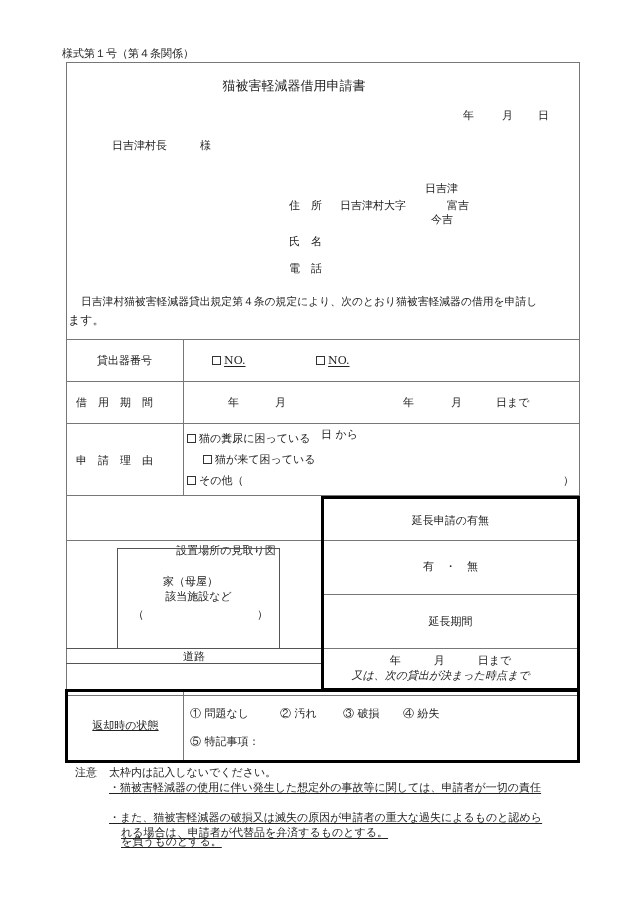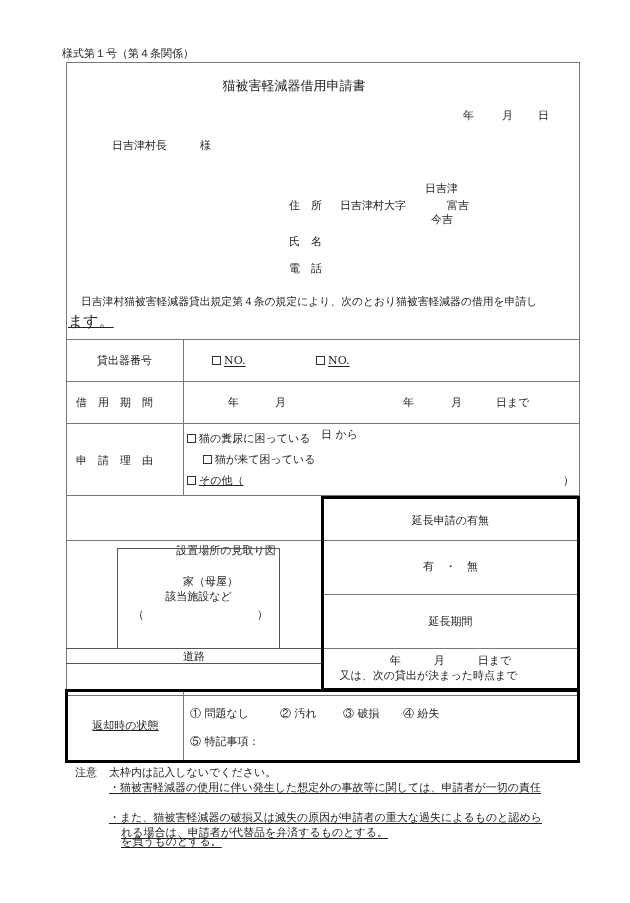--- a/index.html
+++ b/index.html
@@ -32,21 +32,21 @@
 
 <div class="txt" style="left:425px; top:183px;">日吉津</div>
 <div class="txt" style="left:289px; top:200px;">住　所</div>
 <div class="txt" style="left:340px; top:200px;">日吉津村大字</div>
 <div class="txt" style="left:431px; top:200px;margin-left:16px;">富吉</div>
 <div class="txt" style="left:431px; top:214px;">今吉</div>
 <div class="txt" style="left:289px; top:236px;">氏　名</div>
 <div class="txt" style="left:289px; top:263px;">電　話</div>
 
 <div class="txt" style="left:81px; top:297px; font-size:10.8px;">日吉津村猫被害軽減器貸出規定第４条の規定により、次のとおり猫被害軽減器の借用を申請し</div>
-<div class="txt" style="left:68px; top:314px; font-size:15px;text-decoration:underline;">ます。</div>
+<div class="txt" style="left:68px; top:314px; font-size:12px;">ます。</div>
 
 <div class="hline" style="left:66px; width:514px; top:339px;"></div>
 <div class="hline" style="left:66px; width:514px; top:381px;"></div>
 <div class="hline" style="left:66px; width:514px; top:423px;"></div>
 <div class="hline" style="left:66px; width:514px; top:495px;"></div>
 <div class="vline" style="left:183px; top:339px; height:156px;"></div>
 
 <div class="txt center" style="left:66px; width:117px; top:355px;">貸出器番号</div>
 <div class="txt" style="left:212px; top:355px;"><span class="cb"></span><span class="u" style="display:inline-block;width:48px;">NO.</span></div>
 <div class="txt" style="left:316px; top:355px;"><span class="cb"></span><span class="u" style="display:inline-block;width:48px;">NO.</span></div>
@@ -55,43 +55,43 @@
 <div class="txt" style="left:228px; top:397px;">年</div>
 <div class="txt" style="left:275px; top:397px;">月</div>
 <div class="txt" style="left:321px; top:397px;margin-top:32px;">日 から</div>
 <div class="txt" style="left:403px; top:397px;">年</div>
 <div class="txt" style="left:451px; top:397px;">月</div>
 <div class="txt" style="left:496px; top:397px;">日まで</div>
 
 <div class="txt" style="left:76px; top:455px;">申　請　理　由</div>
 <div class="txt" style="left:187px; top:433px;"><span class="cb"></span><span>猫の糞尿に困っている</span></div>
 <div class="txt" style="left:203px; top:454px;"><span class="cb"></span><span>猫が来て困っている</span></div>
-<div class="txt" style="left:187px; top:475px;text-decoration:underline;"><span class="cb"></span><span>その他（</span></div>
+<div class="txt" style="left:187px; top:475px;"><span class="cb"></span><span>その他（</span></div>
 <div class="txt" style="left:563px; top:475px;">）</div>
 
 <div class="txt center" style="left:66px; width:256px; top:545px;margin-left:32px;">設置場所の見取り図</div>
 <div class="hline" style="left:66px; width:256px; top:540px;"></div>
 <div class="abs" style="left:117px; top:548px; width:163px; height:101px; border:1px solid #555;"></div>
-<div class="txt center" style="left:129px; width:163px; top:576px;">家（母屋）</div>
+<div class="txt center" style="left:109px; width:163px; top:576px;">家（母屋）</div>
 <div class="txt center" style="left:117px; width:163px; top:591px;">該当施設など</div>
 <div class="txt" style="left:133px; top:609px;">（</div>
 <div class="txt" style="left:257px; top:609px;">）</div>
 <div class="hline" style="left:66px; width:256px; top:648px; border-color:#555;"></div>
 <div class="txt center" style="left:66px; width:256px; top:651px;">道路</div>
 <div class="hline" style="left:66px; width:256px; top:663px; border-color:#555;"></div>
 
 <div class="thick" style="left:321px; top:496px; width:259px; height:195px;"></div>
 <div class="txt center" style="left:324px; width:253px; top:515px;">延長申請の有無</div>
 <div class="hline" style="left:324px; width:253px; top:540px;"></div>
 <div class="txt center" style="left:324px; width:253px; top:561px;">有　・　無</div>
 <div class="hline" style="left:324px; width:253px; top:594px;"></div>
 <div class="txt center" style="left:324px; width:253px; top:616px;">延長期間</div>
 <div class="hline" style="left:324px; width:253px; top:648px;"></div>
 <div class="txt center" style="left:324px; width:253px; top:655px;">年　　　月　　　日まで</div>
-<div class="txt center" style="left:312px; width:233px; top:670px;">又は、次の貸出が決まった時点まで</div>
+<div class="txt center" style="left:324px; width:233px; top:670px;font-style:italic;">又は、次の貸出が決まった時点まで</div>
 
 <div class="thick" style="left:65px; top:689px; width:515px; height:74px;"></div>
 <div class="vline" style="left:183px; top:692px; height:68px;"></div>
 <div class="txt center" style="left:68px; width:115px; top:720px;text-decoration:underline;">返却時の状態</div>
 <div class="txt" style="left:190px; top:708px;">① 問題なし</div>
 <div class="txt" style="left:280px; top:708px;">② 汚れ</div>
 <div class="txt" style="left:343px; top:708px;">③ 破損</div>
 <div class="txt" style="left:403px; top:708px;">④ 紛失</div>
 <div class="txt" style="left:190px; top:736px;">⑤ 特記事項：</div>
 

